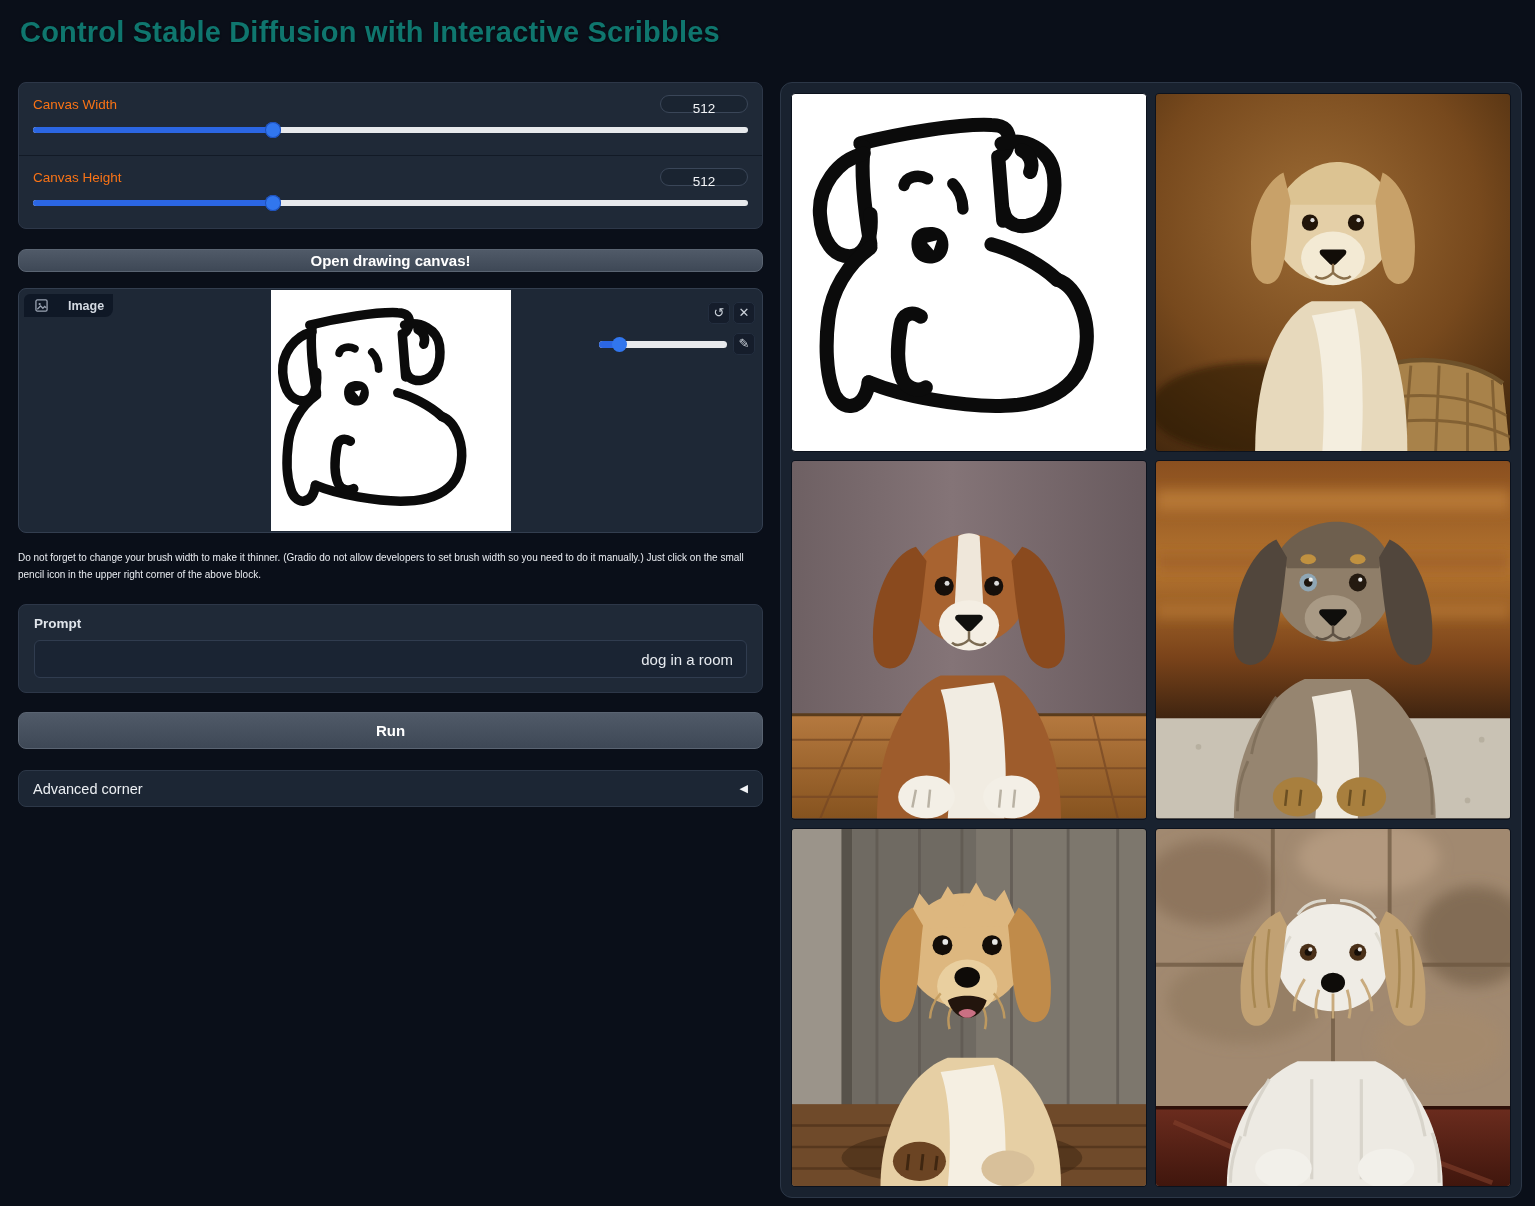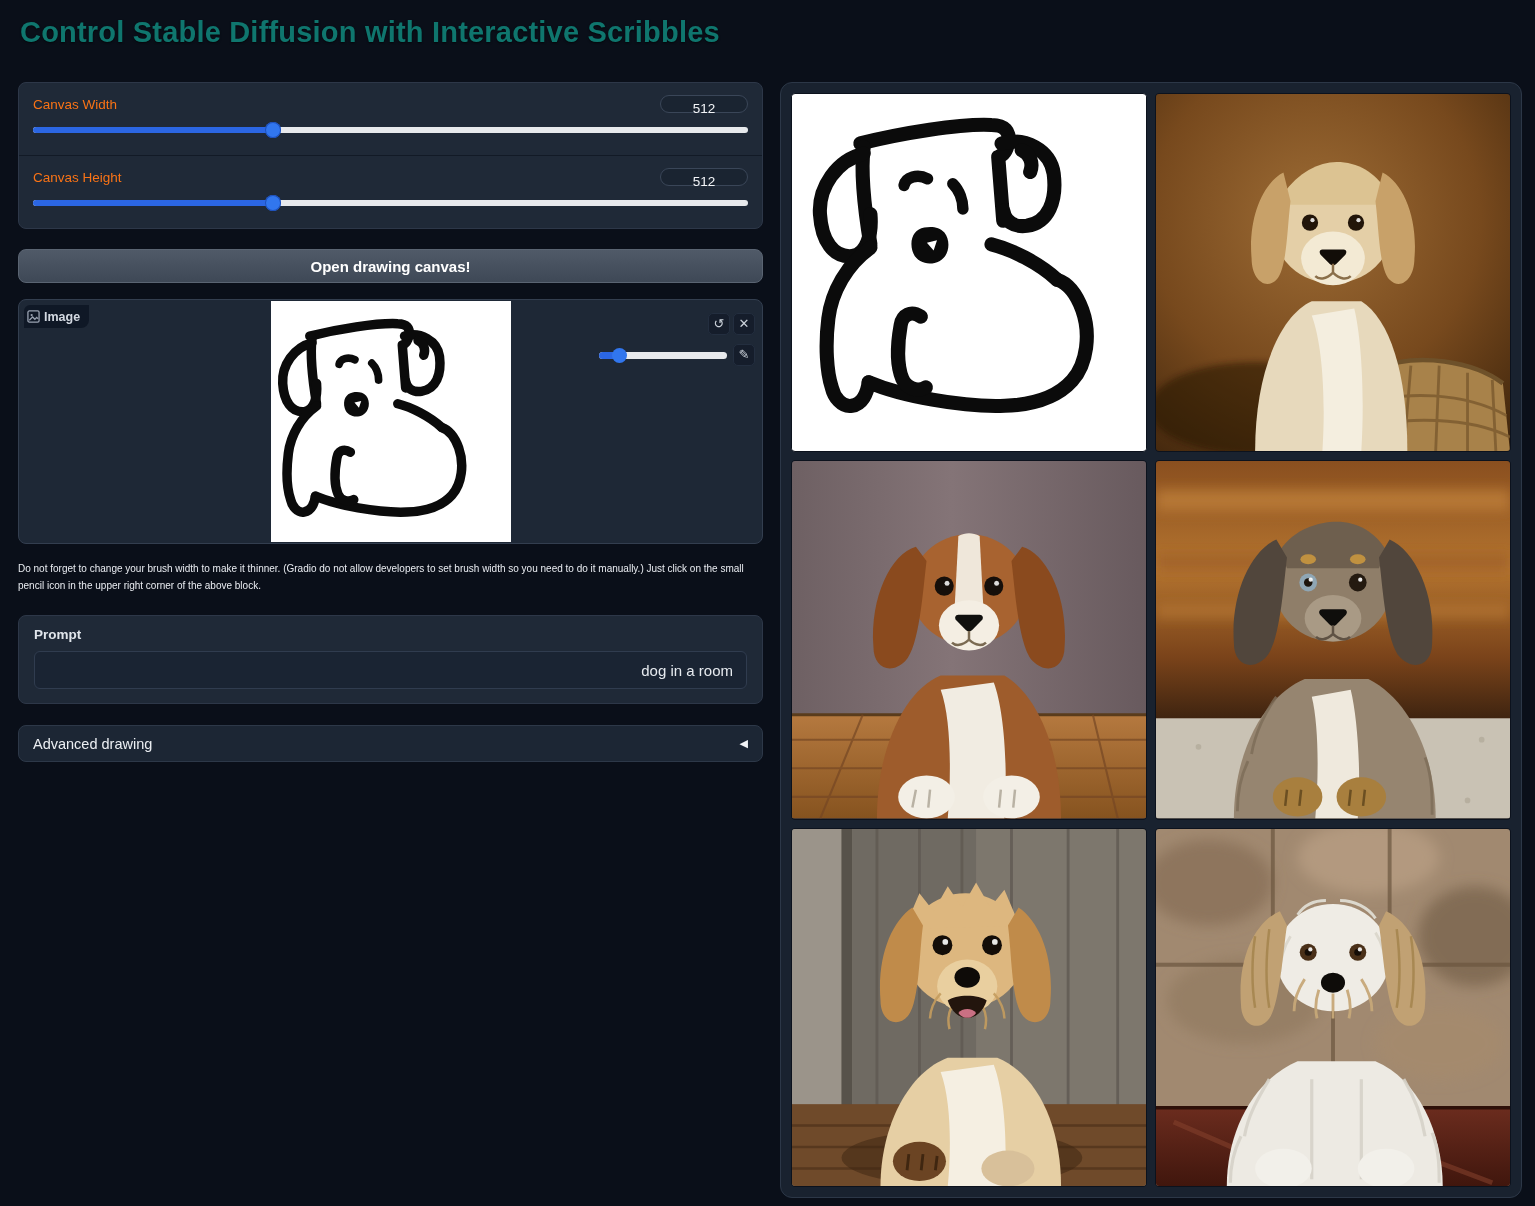--- a/index.html
+++ b/index.html
@@ -45,36 +45,36 @@
     position:absolute; left:0; top:5px; height:6px; border-radius:3px 0 0 3px;
     background:#2b66e3; width:33.5%;
   }
   .handle {
     position:absolute; top:0; width:16px; height:16px; border-radius:50%;
     background:#3176ee; left:calc(33.5% - 8px); box-shadow:0 0 0 1px #1d4fbb inset;
   }
 
   
   .big-btn {
-    display:block; width:100%; height:34px; border-radius:8px;
+    display:block; width:100%; height:23px; border-radius:8px;
     background:linear-gradient(180deg,#505a68 0%,#3e4856 100%);
     border:1px solid #5a6472; color:#ffffff; font-weight:700; font-size:15px;
     font-family:"Liberation Sans", sans-serif; cursor:pointer; text-align:center;
   }
   .open-btn { margin-top:20px; }
   .run-btn { margin-top:19px; height:37px; }
 
   
   .image-block {
     position:relative; margin-top:16px; height:245px;
     background:#1e2836; border:1px solid #333e4f; border-radius:8px;
   }
   .image-label-tab {
-    position:absolute; left:5px; top:5px; height:23px; padding:0 9px 0 3px;
-    background:#0f1826; border-radius:6px 0 8px 0; display:flex; align-items:center; gap:4px;
+    position:absolute; left:5px; top:5px; height:23px; padding:0 9px 0 11px;
+    background:#0f1826; border-radius:6px 0 8px 0; display:flex; align-items:center; gap:20px;
     color:#d3d9e1; font-size:12.5px; font-weight:600; z-index:3;
   }
   .mini-icon { width:13px; height:13px; display:inline-block; }
   .icon-btn {
     position:absolute; width:22px; height:22px; background:#151d2b;
     border:1px solid #232e3f; border-radius:5px; color:#cbd2da;
     font-size:13px; line-height:20px; text-align:center; cursor:pointer; z-index:3;
   }
   .btn-undo { top:13px; right:32px; }
   .btn-close { top:13px; right:7px; }
@@ -211,23 +211,24 @@
       </div>
     </div>
 
     <p class="note">Do not forget to change your brush width to make it thinner. (Gradio do not allow developers to set brush width so you need to do it manually.) Just click on the small pencil icon in the upper right corner of the above block.</p>
 
     <div class="panel prompt-panel">
       <label class="prompt-label">Prompt</label>
       <input class="prompt-input" type="text" value="dog in a room" style="">
     </div>
 
+    <button class="big-btn run-btn">Run</button>
 
     <div class="accordion">
-      <span class="accordion-label">Advanced drawing</span>
+      <span class="accordion-label">Advanced corner</span>
       <span class="accordion-arrow">◀</span>
     </div>
 
   </div>
 
   <div class="gallery">
 
     <div class="tile white" aria-label="Black scribble drawing of a dog on white canvas">
       <svg viewBox="0 0 100 100" preserveAspectRatio="xMidYMid meet">
         <rect width="100" height="100" fill="#ffffff"></rect>

